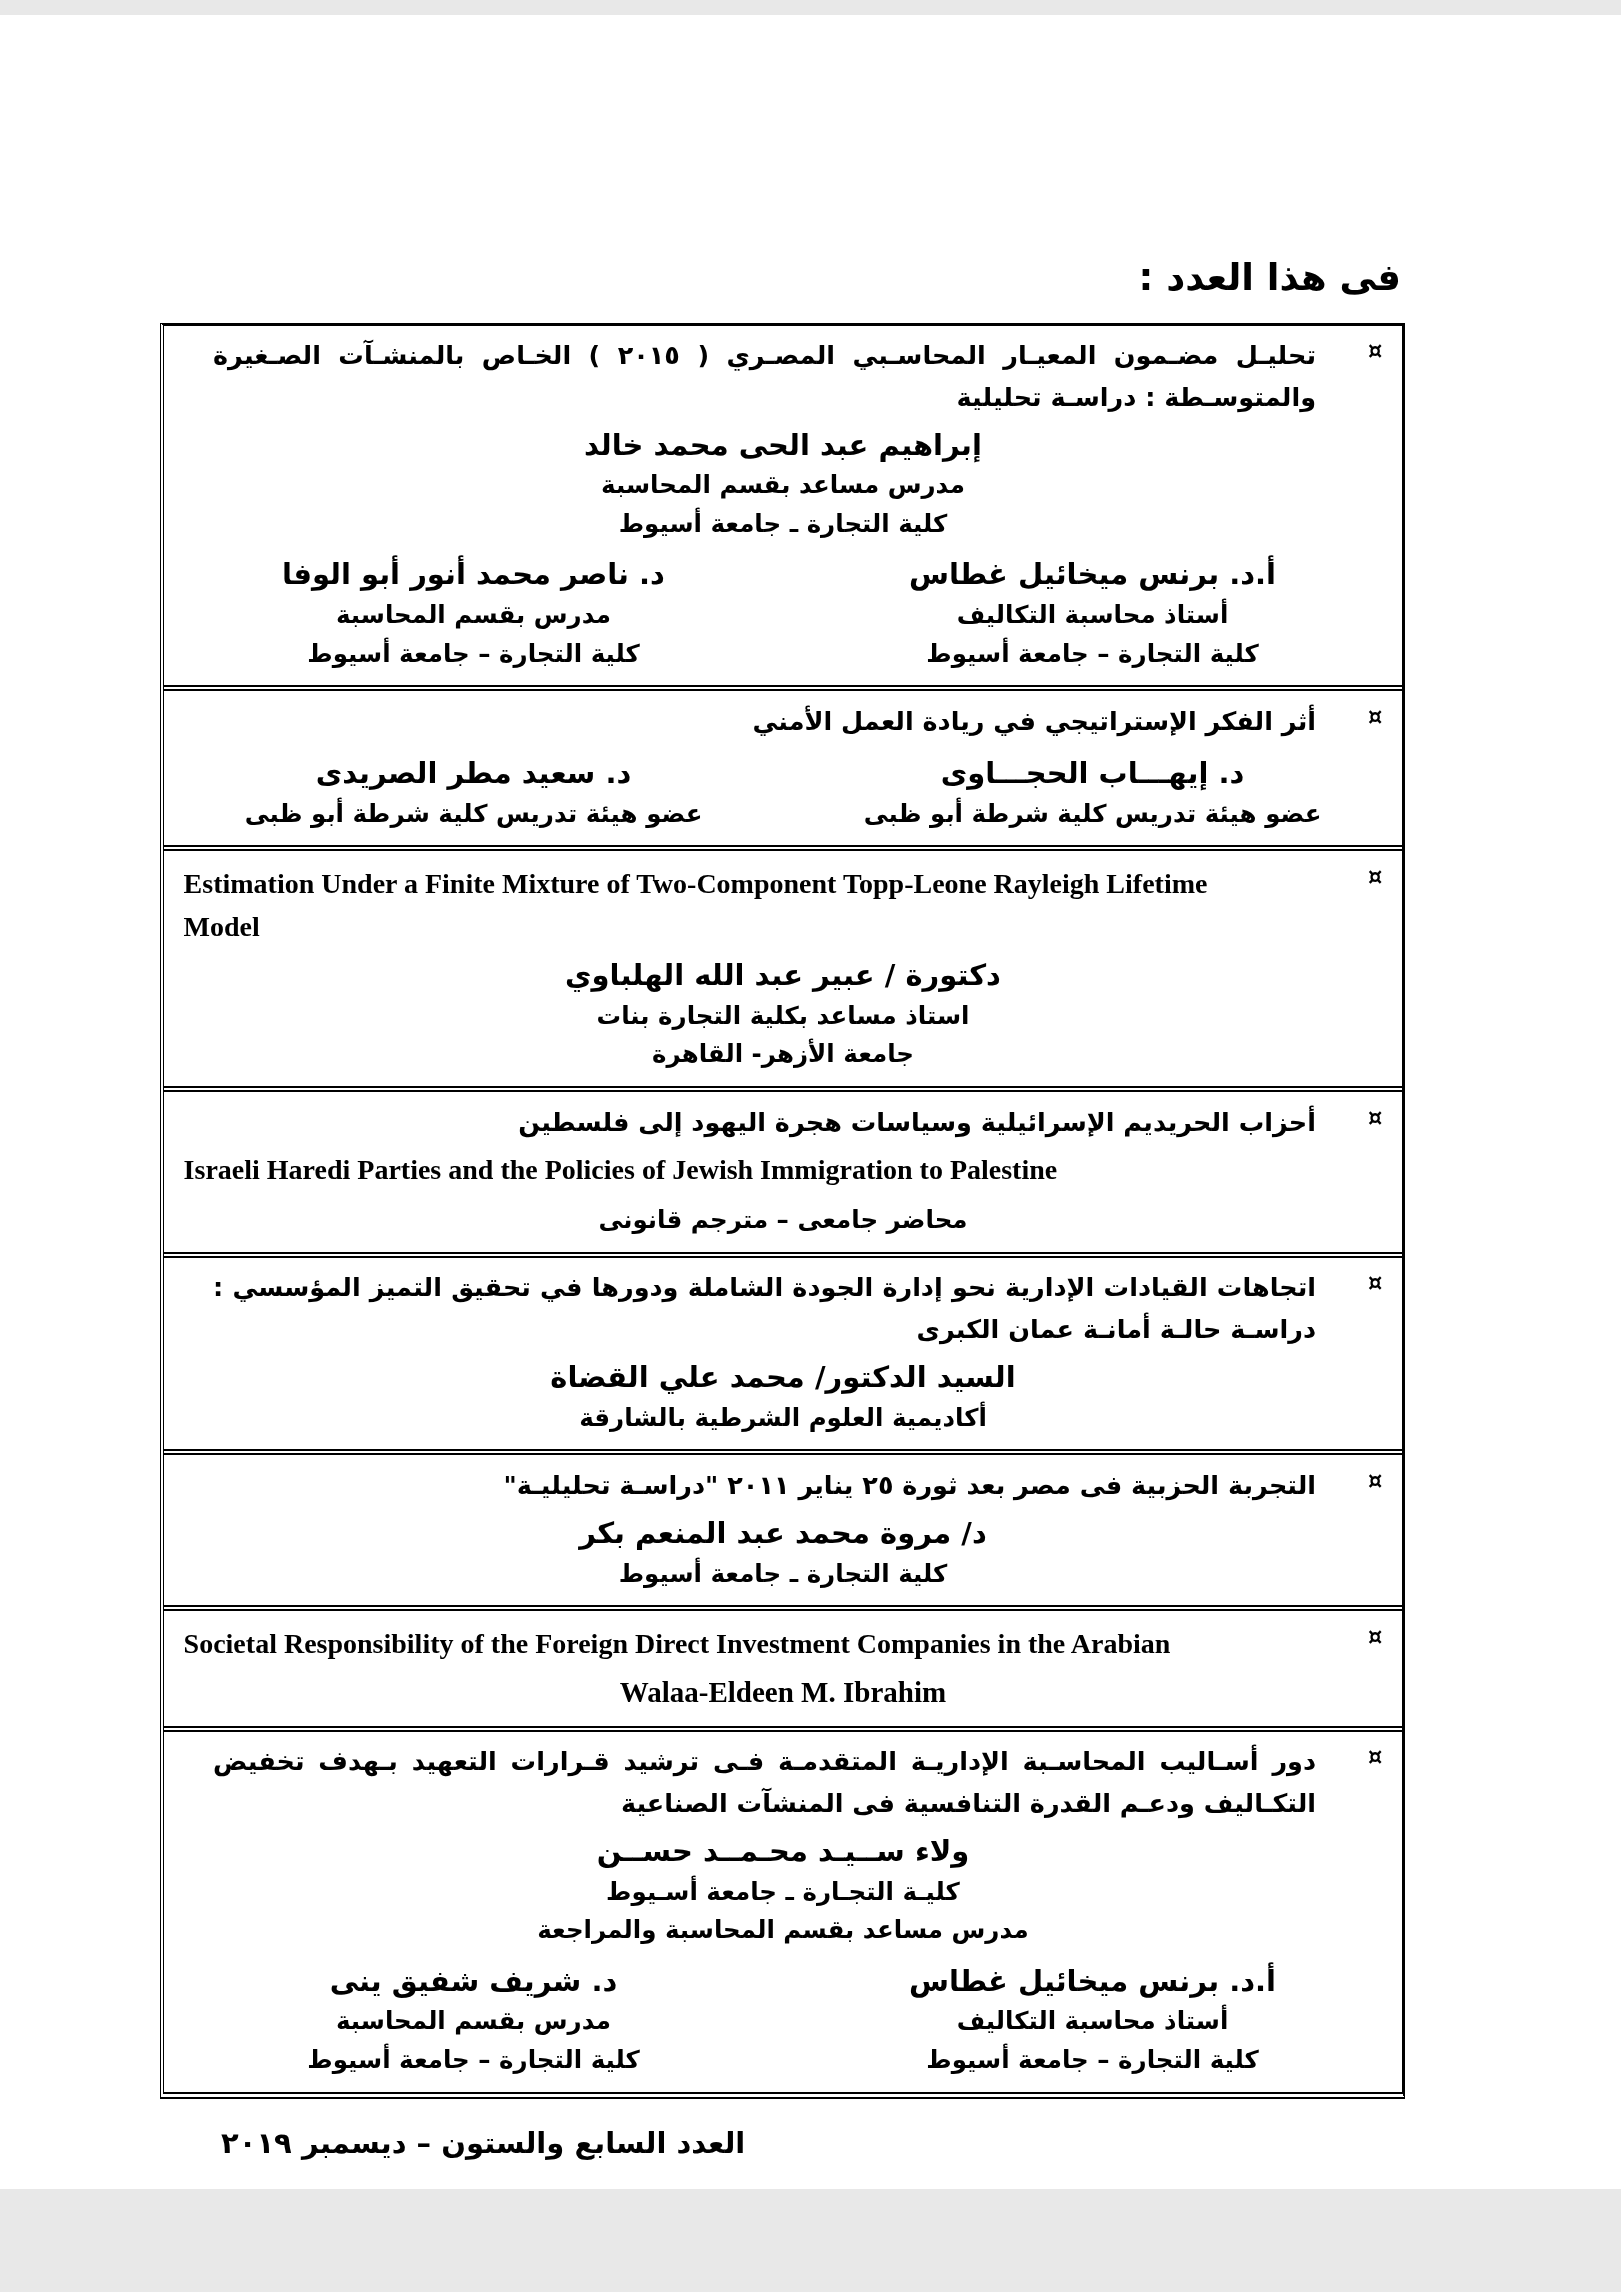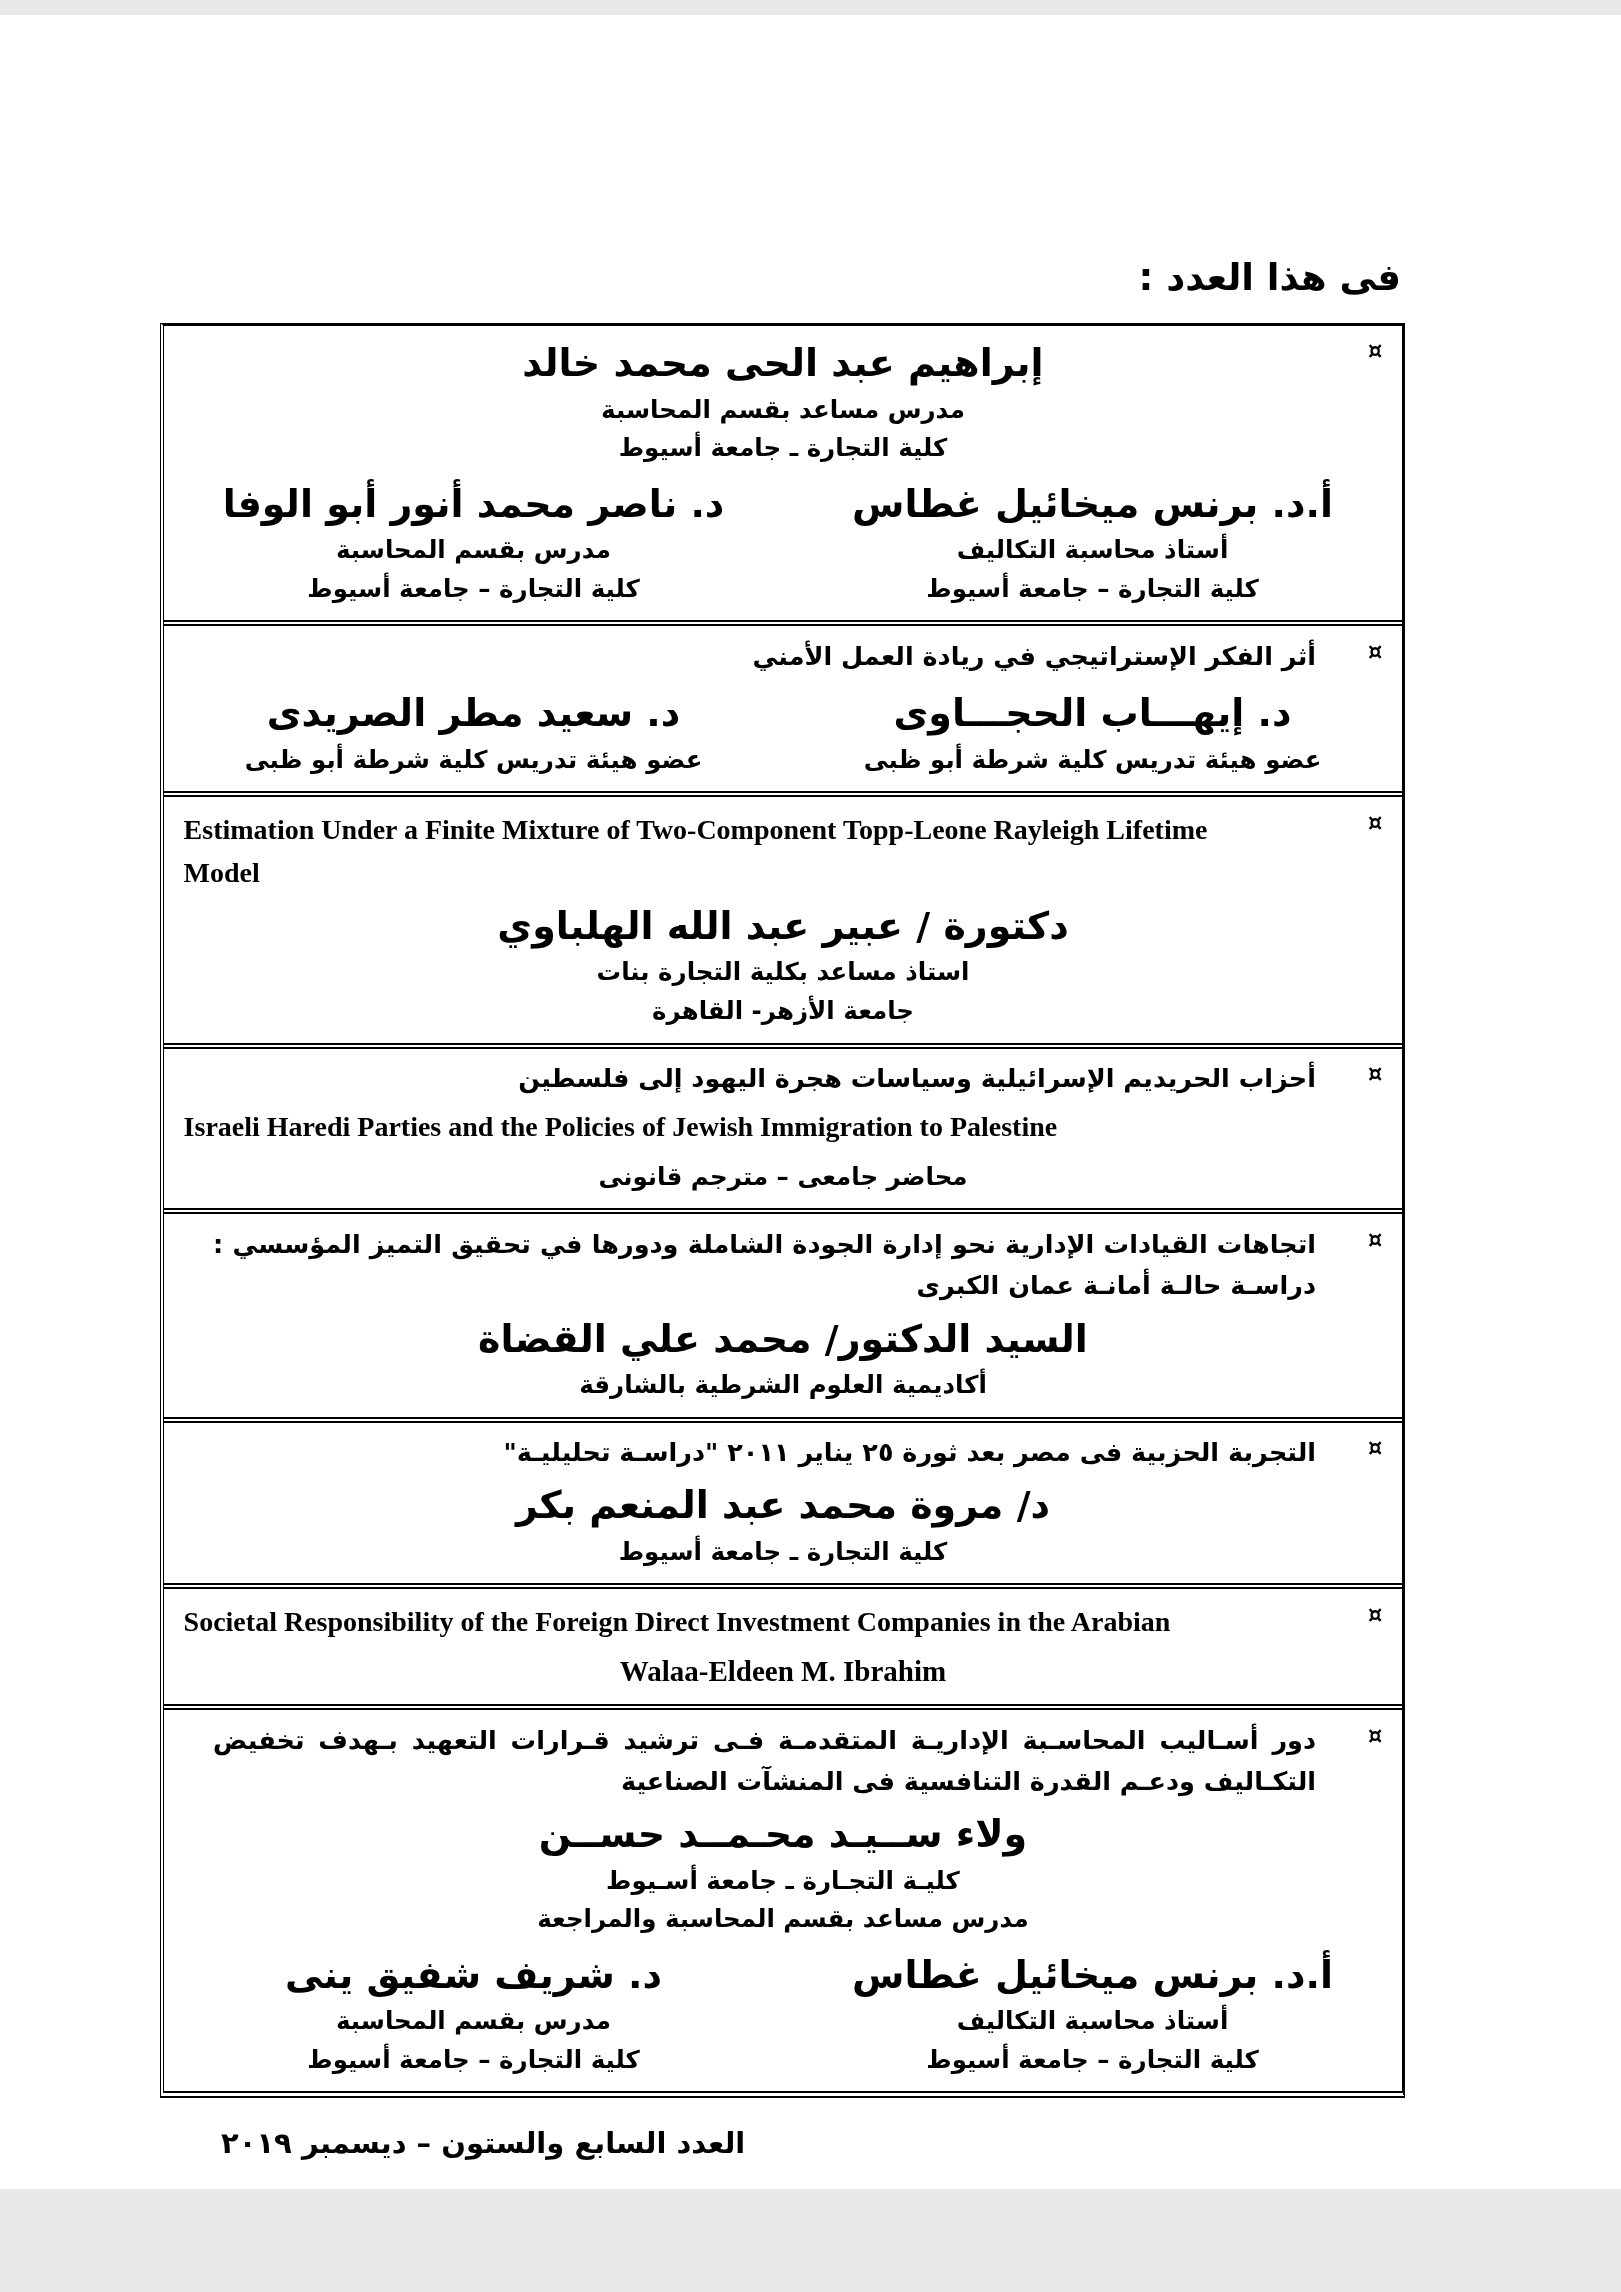--- a/index.html
+++ b/index.html
@@ -65,21 +65,21 @@
     padding:3.9px 116px 0 19.6px;
     margin-top:2px;
   }
   .center-author {
     text-align:center;
     margin-top:9.8px;
   }
   .author-name {
     direction:rtl;
     font-weight:bold;
-    font-size:38px;
+    font-size:29px;
     line-height:1.2;
   }
   .lang-en .author-name {
     direction:ltr;
     font-family:"Liberation Serif", serif;
     font-size:29px;
   }
   .aff-block { margin-top:3.9px; }
   .aff-line {
     direction:rtl;
@@ -114,20 +114,21 @@
 </style>
 </head>
 <body>
 
 <div class="page">
   <div class="content">
     <div class="header-title">فى هذا العدد :</div>
     <div class="toc" id="toc-container">
         <div class="toc-row">
     <span class="bullet">¤</span>
+    <div class="title-ar">تحليـل مضـمون المعيـار المحاسـبي المصـري ( ٢٠١٥ ) الخـاص بالمنشـآت الصـغيرة والمتوسـطة : دراسـة تحليلية</div>
 
     <div class="center-author lang-ar">
       <div class="author-name">إبراهيم عبد الحى محمد خالد</div>
       <div class="aff-block">
               <div class="aff-line">مدرس مساعد بقسم المحاسبة</div>
               <div class="aff-line">كلية التجارة ـ جامعة أسيوط</div>
             </div>
     </div>
     <div class="pair">
       <div class="pair-col">

